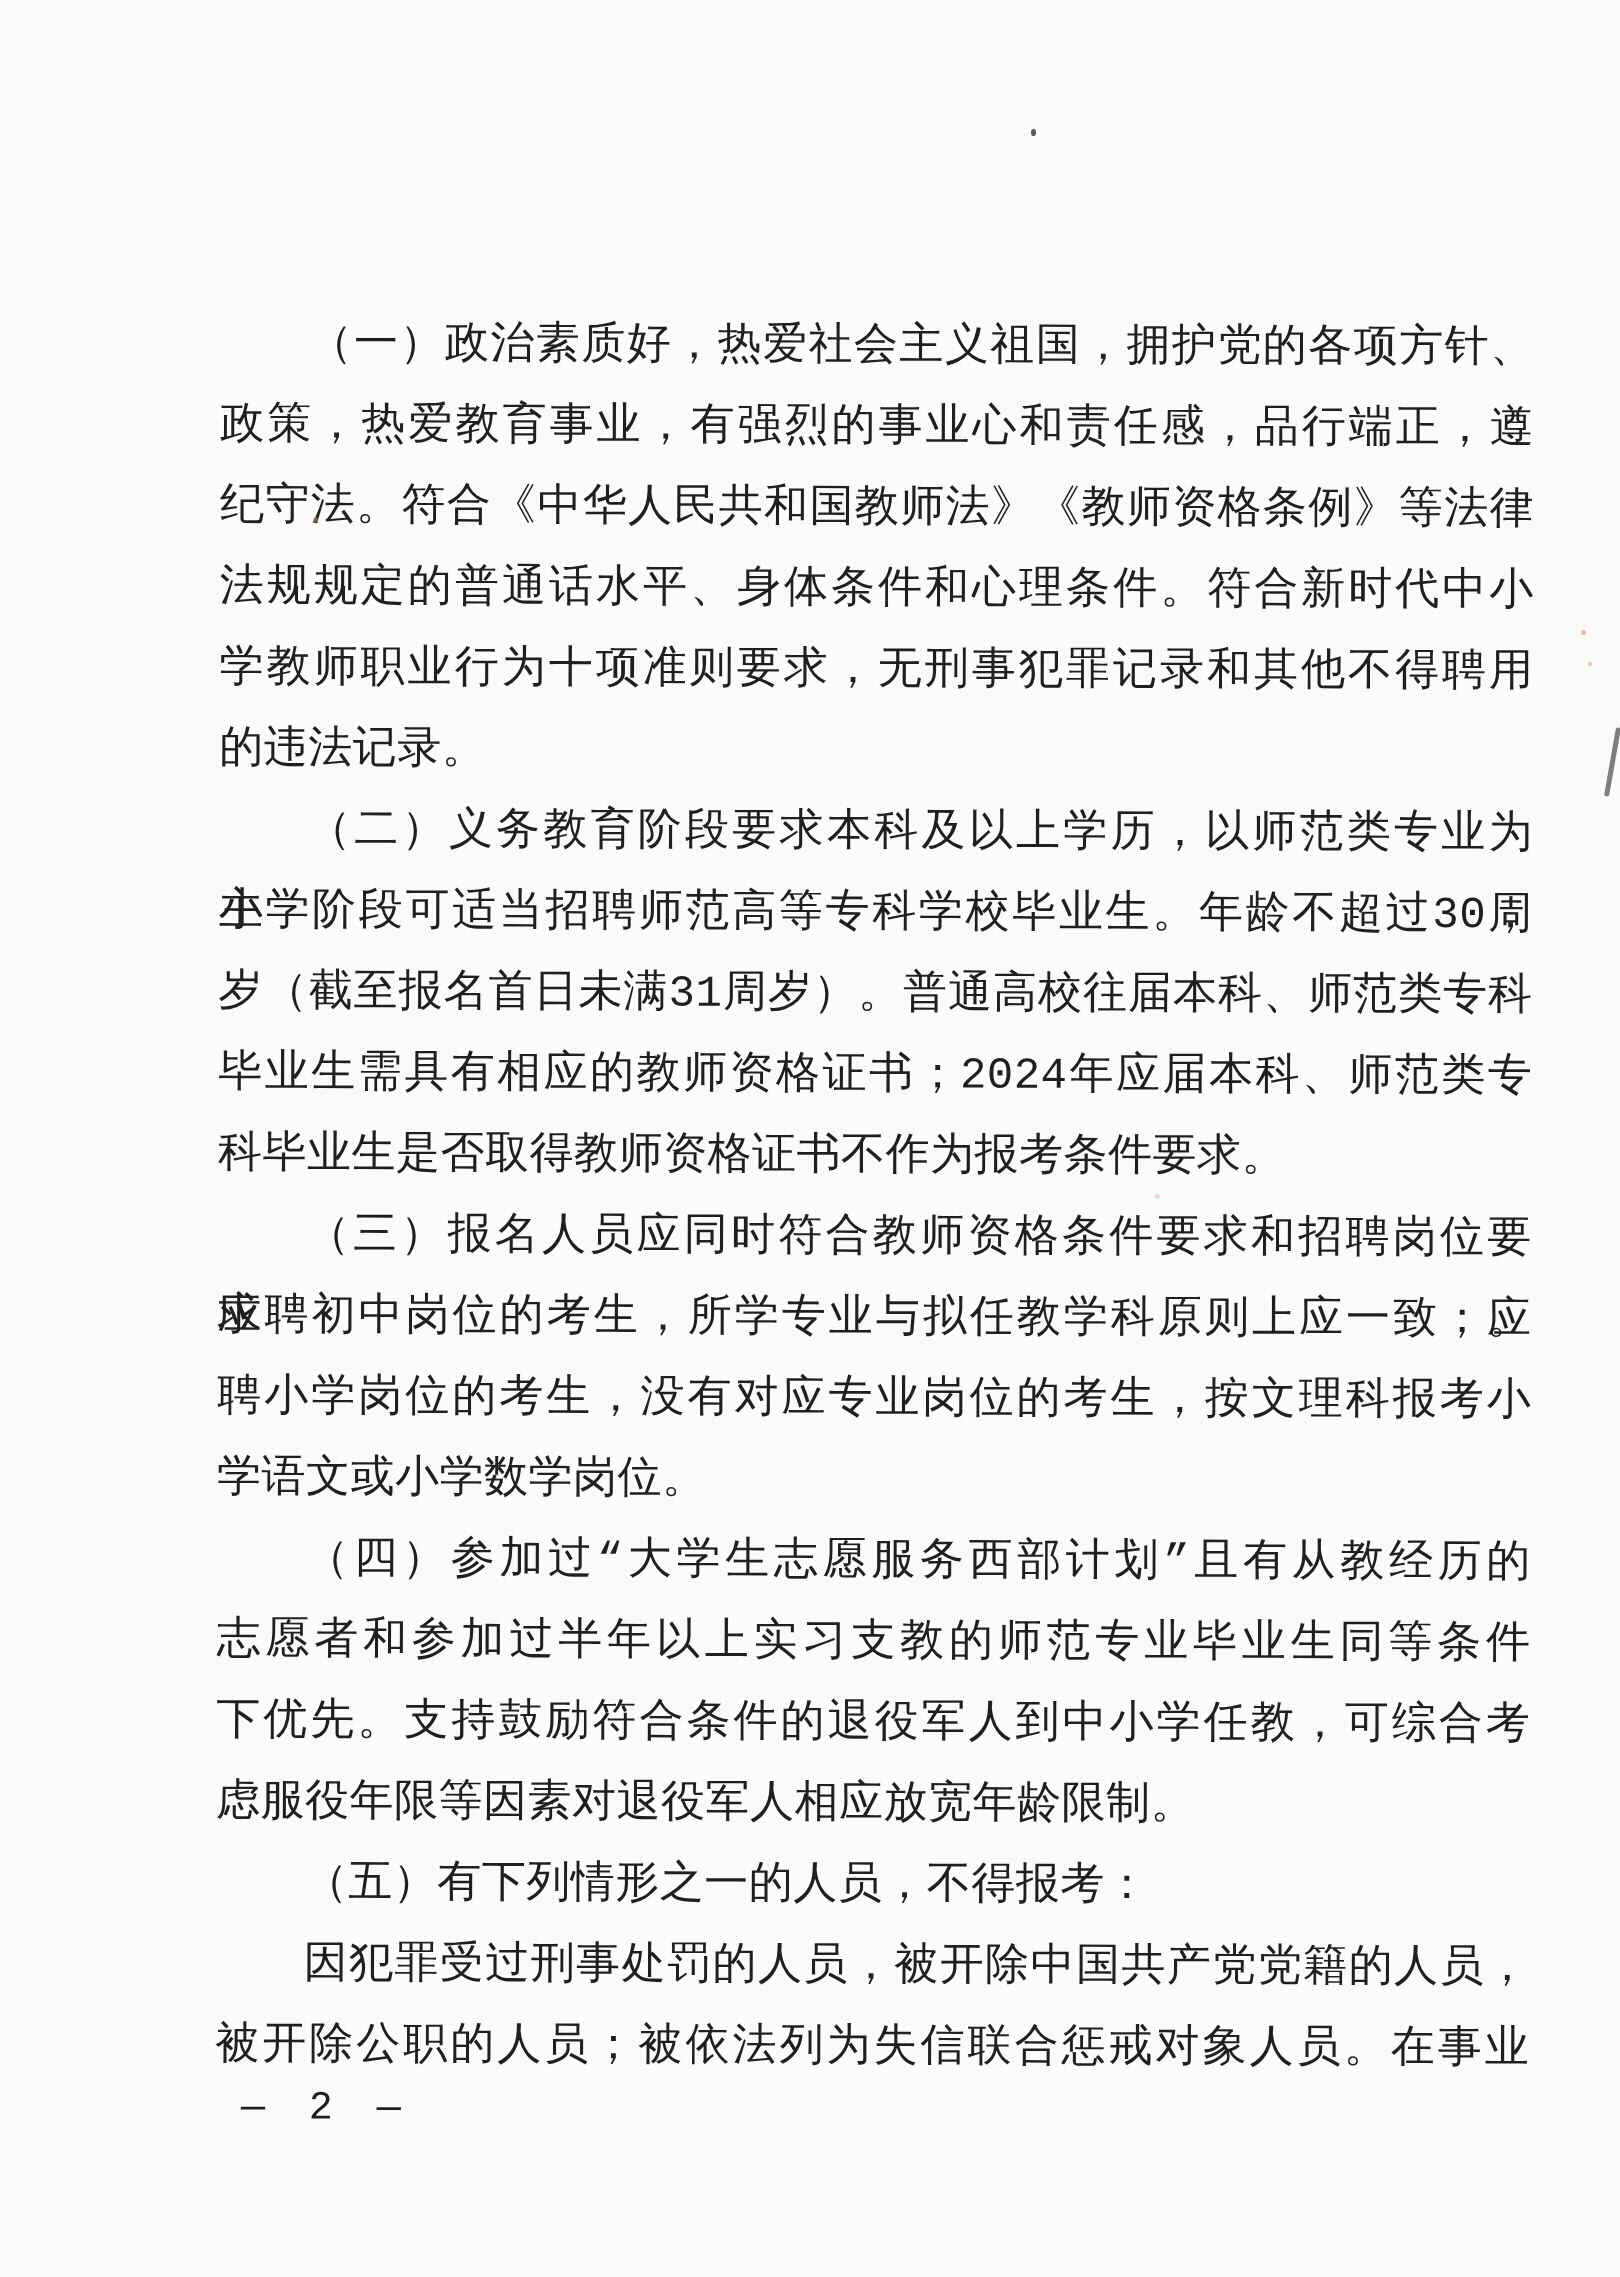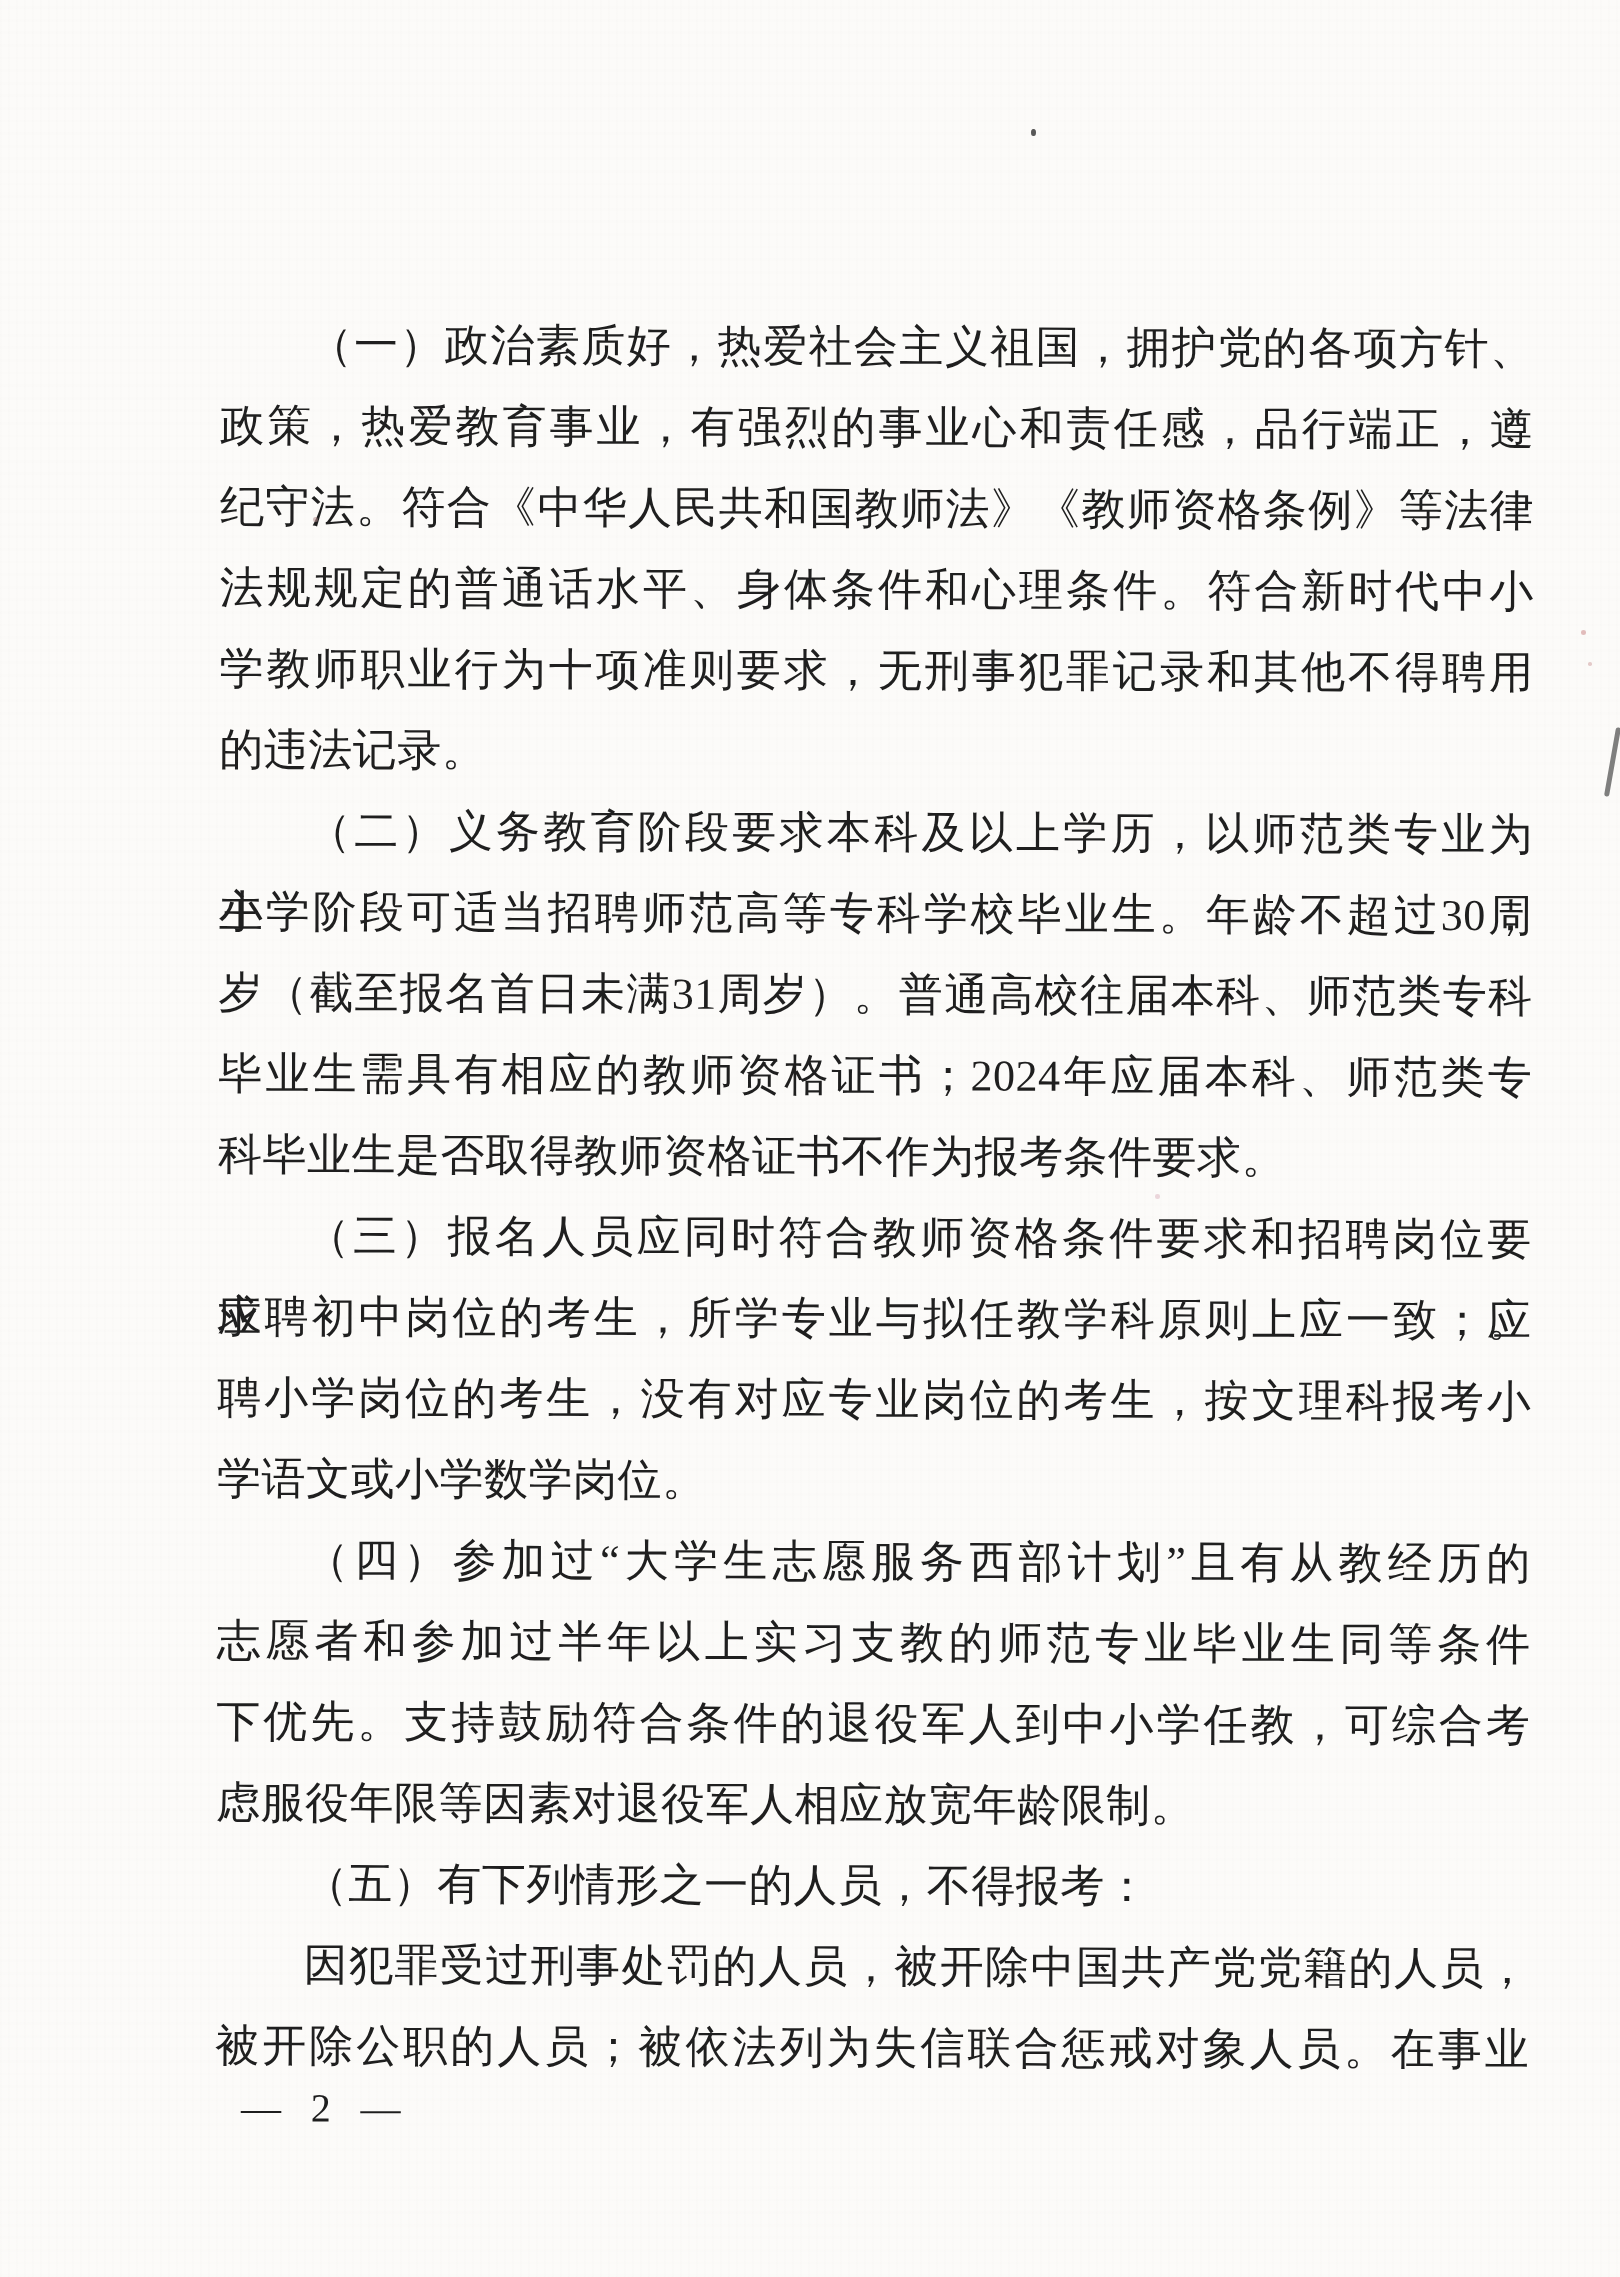--- a/index.html
+++ b/index.html
@@ -12,21 +12,21 @@
   }
   .page {
     position: relative;
     width: 1620px;
     height: 2277px;
     background-color: #fcfbf9;
     
     background-image:
       repeating-linear-gradient(90deg, rgba(120,115,105,0.012) 0px, rgba(120,115,105,0.012) 1.8px, transparent 1.8px, transparent 8px),
       repeating-linear-gradient(0deg, rgba(120,115,105,0.008) 0px, rgba(120,115,105,0.008) 2.7px, transparent 2.7px, transparent 12.6px);
-    font-family: Liberation Serif, serif;
+    font-family: Liberation Mono, monospace;
     overflow: hidden;
   }
   .content {
     position: absolute;
     left: 0; top: 0; right: 0; bottom: 0;
     transform: rotate(0.18deg);
     transform-origin: 810px 1170px;
   }
   .doc-lines {
     position: absolute;

